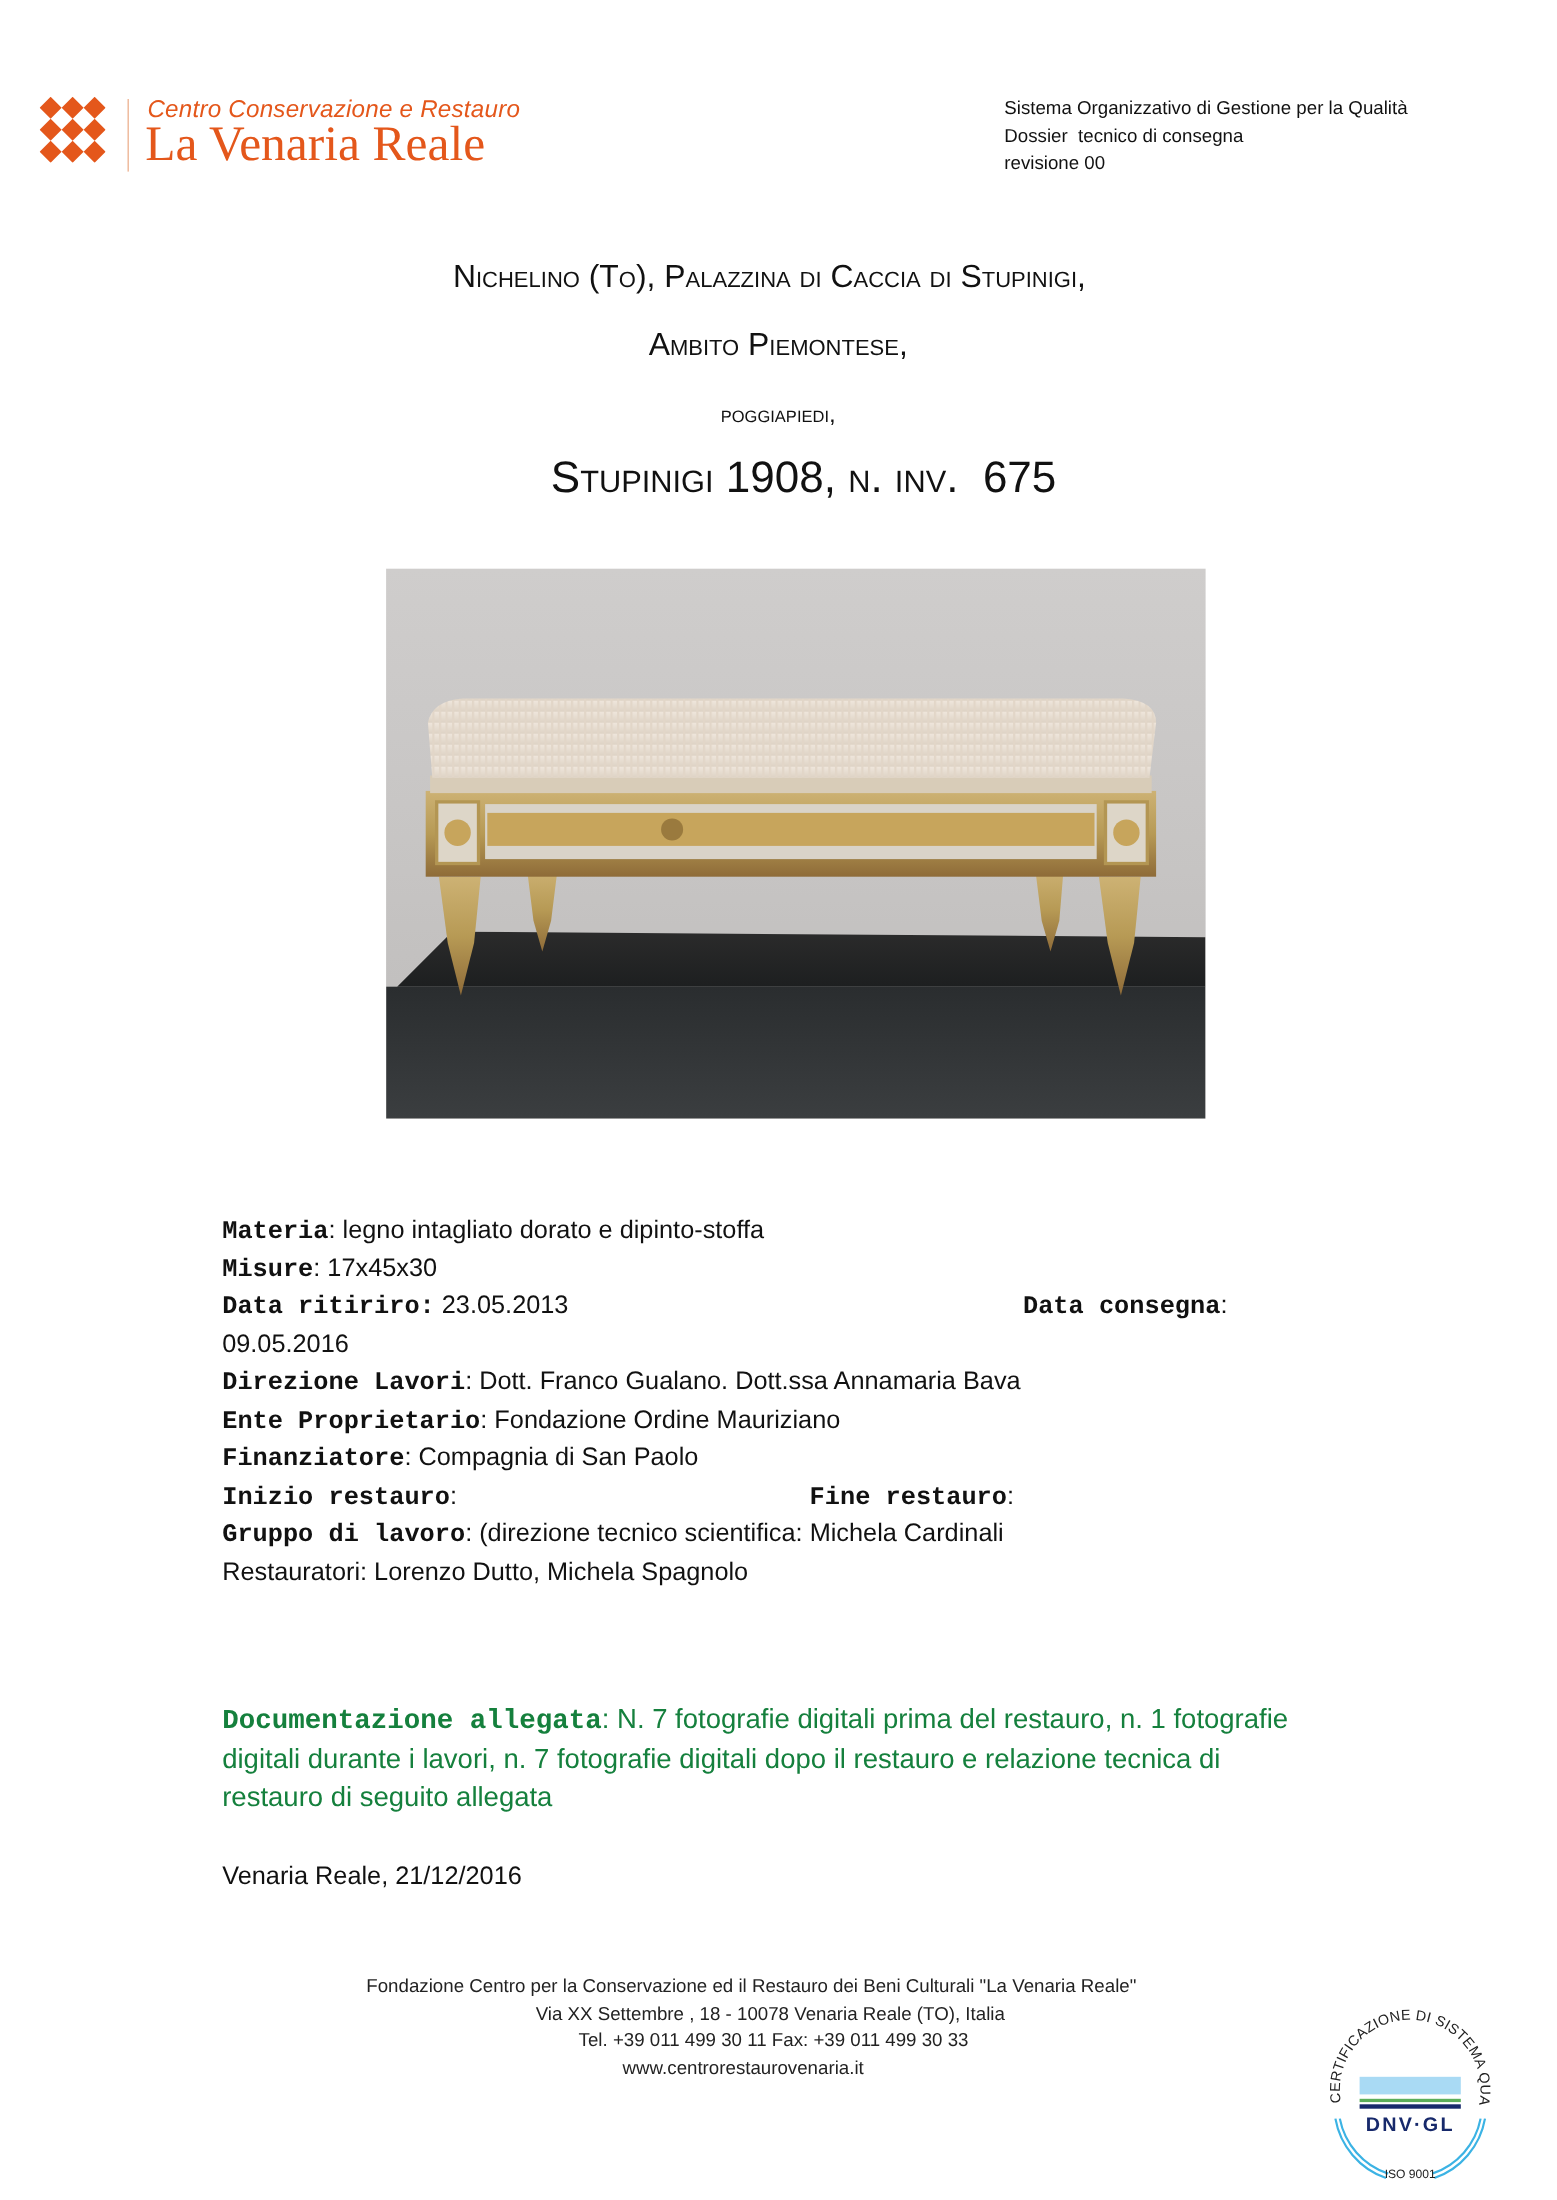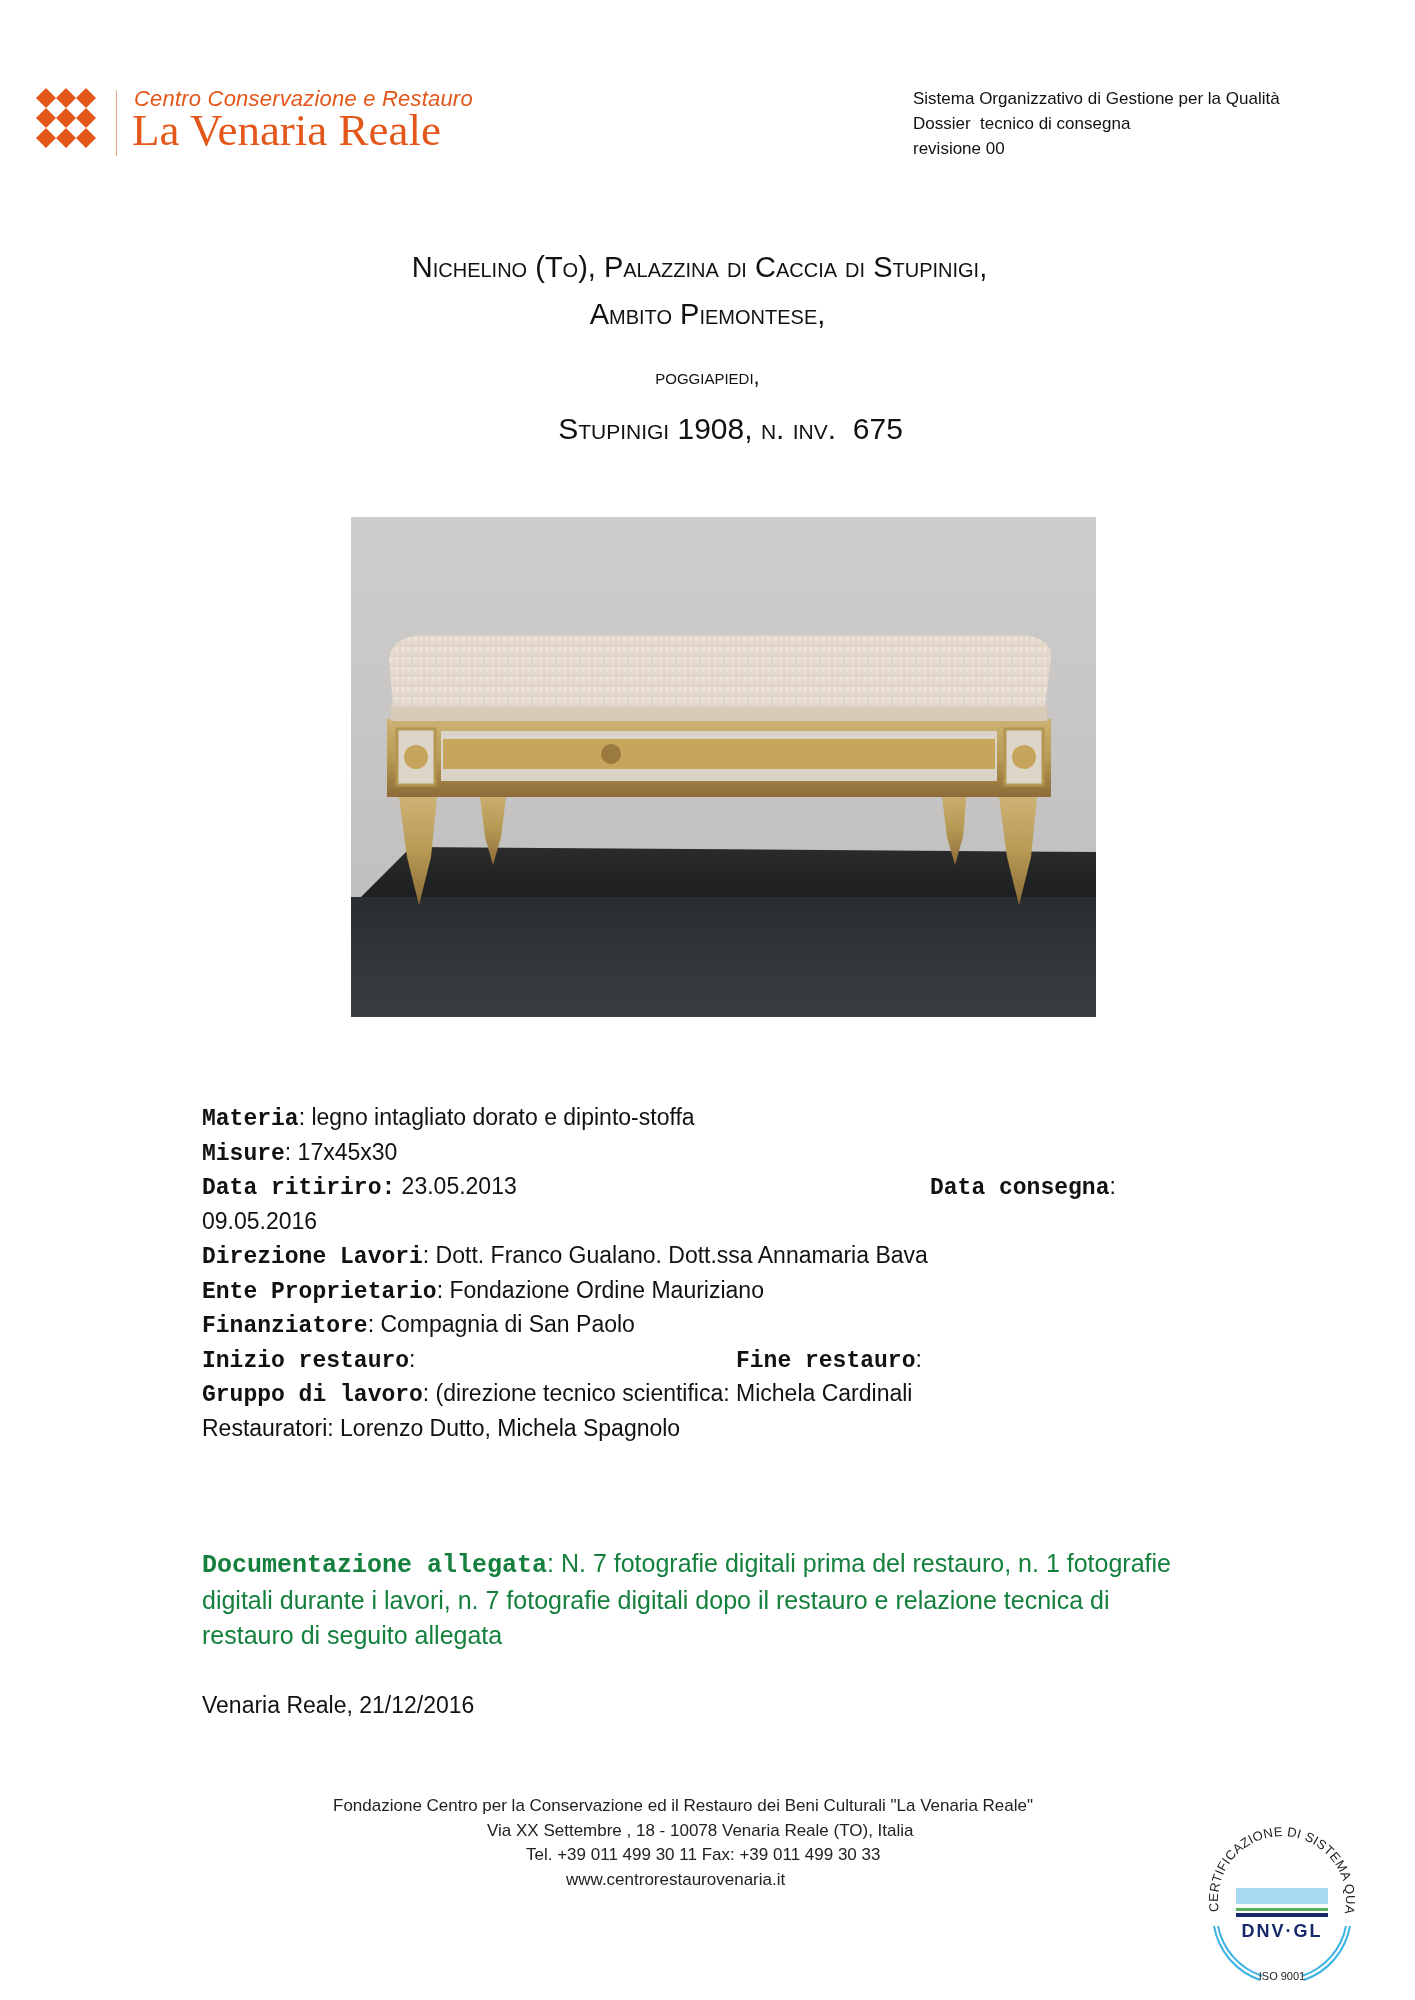--- a/index.html
+++ b/index.html
@@ -21,24 +21,24 @@
       font-size: 45px; color: #e4571b; white-space: nowrap; line-height: 1;
     }
 
     
     .header-info { left: 913px; top: 86px; font-size: 17px; line-height: 25px; color: #111; }
     .header-info div { white-space: pre; }
 
     
     .title-block { left: 0; width: 1415px; top: 238px; text-align: center; color: #111; }
     .title-line { font-size: 29px; font-variant: small-caps; line-height: 1; white-space: pre; }
-    .t1 { position: absolute; left: 0; right: 16px; top: 0; margin-top: 15px; }
+    .t1 { position: absolute; left: 0; right: 16px; top: 0; }
     .t2 { position: absolute; left: 0; right: 0; top: 62px; }
     .t3 { position: absolute; left: 0; right: 0; top: 128px; font-size: 22px; }
-    .t4 { position: absolute; left: 0; right: 0; top: 176px; font-size: 30px; padding-left: 46px; }
+    .t4 { position: absolute; left: 0; right: 0; top: 176px; font-size: 40px; padding-left: 46px; }
 
     
     .photo {
       left: 351px; top: 517px; width: 745px; height: 500px;
       background: linear-gradient(180deg, #cfcdcc 0%, #c6c4c3 55%, #bdbbba 100%);
       overflow: hidden;
     }
 
     
     .details { left: 202px; top: 1100px; width: 960px; font-size: 23px; line-height: 34.5px; color: #111; }

